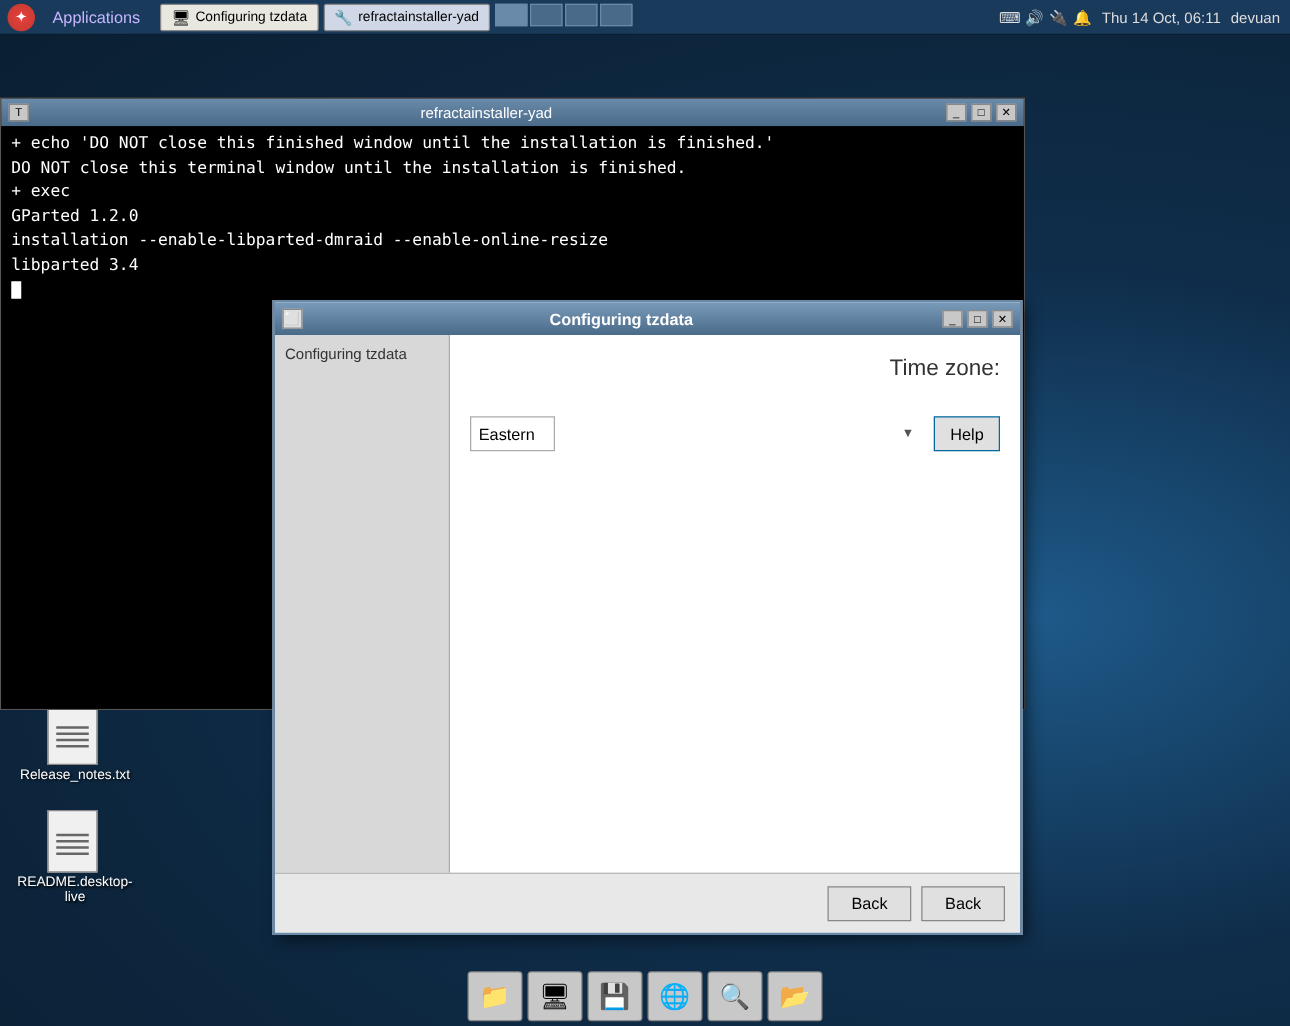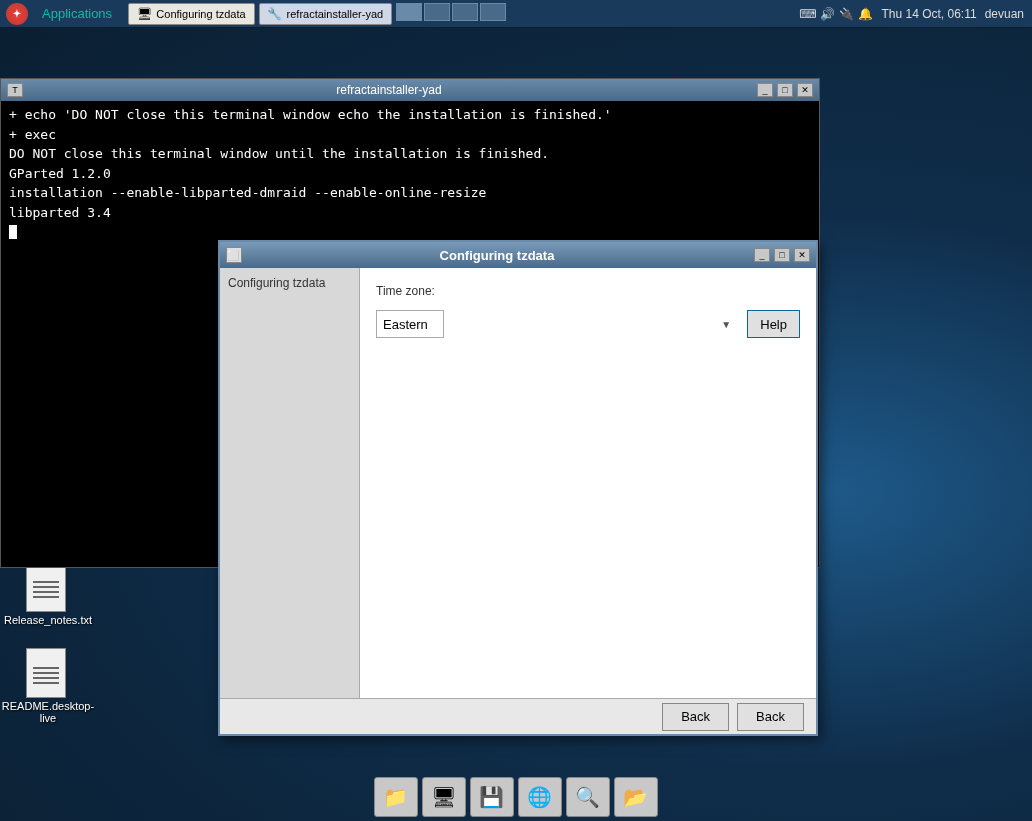--- a/index.html
+++ b/index.html
@@ -50,21 +50,21 @@
       font-size: 10px;
       color: white;
       font-weight: bold;
     }
 
     .taskbar-top .menu-items {
       display: flex;
       gap: 14px;
       padding: 0 8px;
       font-size: 13px;
-      color: #14b8a6;
+      color: #c4b5fd;
     }
 
     .taskbar-top .windows-area {
       display: flex;
       gap: 4px;
       padding: 0 8px;
       flex: 1;
     }
 
     .win-tab {
@@ -187,21 +187,21 @@
       display: inline-block;
       width: 8px;
       height: 14px;
       background: #fff;
       vertical-align: text-bottom;
     }
 
     
     .desktop-icons {
       position: absolute;
-      left: 8px;
+      left: 20px;
       top: 560px;
       display: flex;
       flex-direction: column;
       gap: 20px;
     }
 
     .desktop-icon {
       display: flex;
       flex-direction: column;
       align-items: center;
@@ -335,24 +335,24 @@
 
     .dialog-main {
       flex: 1;
       background: #fff;
       padding: 16px;
       display: flex;
       flex-direction: column;
     }
 
     .timezone-label {
-      font-size: 12px;
+      font-size: 18px;
       color: #333;
-      margin-bottom: 12px;
-      text-align: left;
+      margin-bottom: 28px;
+      text-align: right;
     }
 
     .timezone-row {
       display: flex;
       align-items: center;
       gap: 8px;
       margin-bottom: 12px;
     }
 
     .timezone-select {
@@ -387,21 +387,21 @@
     .help-btn {
       height: 28px;
       padding: 0 12px;
       background: #e0e0e0;
       border: 1px solid #0369a1;
       cursor: pointer;
       font-size: 13px;
     }
 
     .dialog-footer {
-      height: 36px;
+      height: 48px;
       background: #e8e8e8;
       border-top: 1px solid #aaa;
       display: flex;
       align-items: center;
       justify-content: flex-end;
       padding: 0 12px;
       gap: 8px;
     }
 
     .footer-btn {
@@ -457,23 +457,23 @@
     <div class="terminal-titlebar">
       <div style="width:16px;height:14px;background:#c8c8c8;border:1px solid #888;font-size:9px;display:flex;align-items:center;justify-content:center;">T</div>
       <div class="title">refractainstaller-yad</div>
       <div style="display:flex;gap:2px;">
         <div class="wm-btn">_</div>
         <div class="wm-btn">□</div>
         <div class="wm-btn">✕</div>
       </div>
     </div>
     <div class="terminal-body">
-      <div class="line">+ echo 'DO NOT close this terminal window echo the installation is finished.'</div>
+      <div class="line">+ echo 'DO NOT close this finished window until the installation is finished.'</div>
+      <div class="line">DO NOT close this terminal window until the installation is finished.</div>
       <div class="line">+ exec</div>
-      <div class="line">DO NOT close this terminal window until the installation is finished.</div>
       <div class="line">GParted 1.2.0</div>
       <div class="line">installation --enable-libparted-dmraid --enable-online-resize</div>
       <div class="line">libparted 3.4</div>
       <div class="line"><span class="cursor"></span></div>
     </div>
   </div>
 
   <div class="desktop-icons">
     <div class="desktop-icon">
       <div class="file-icon">

